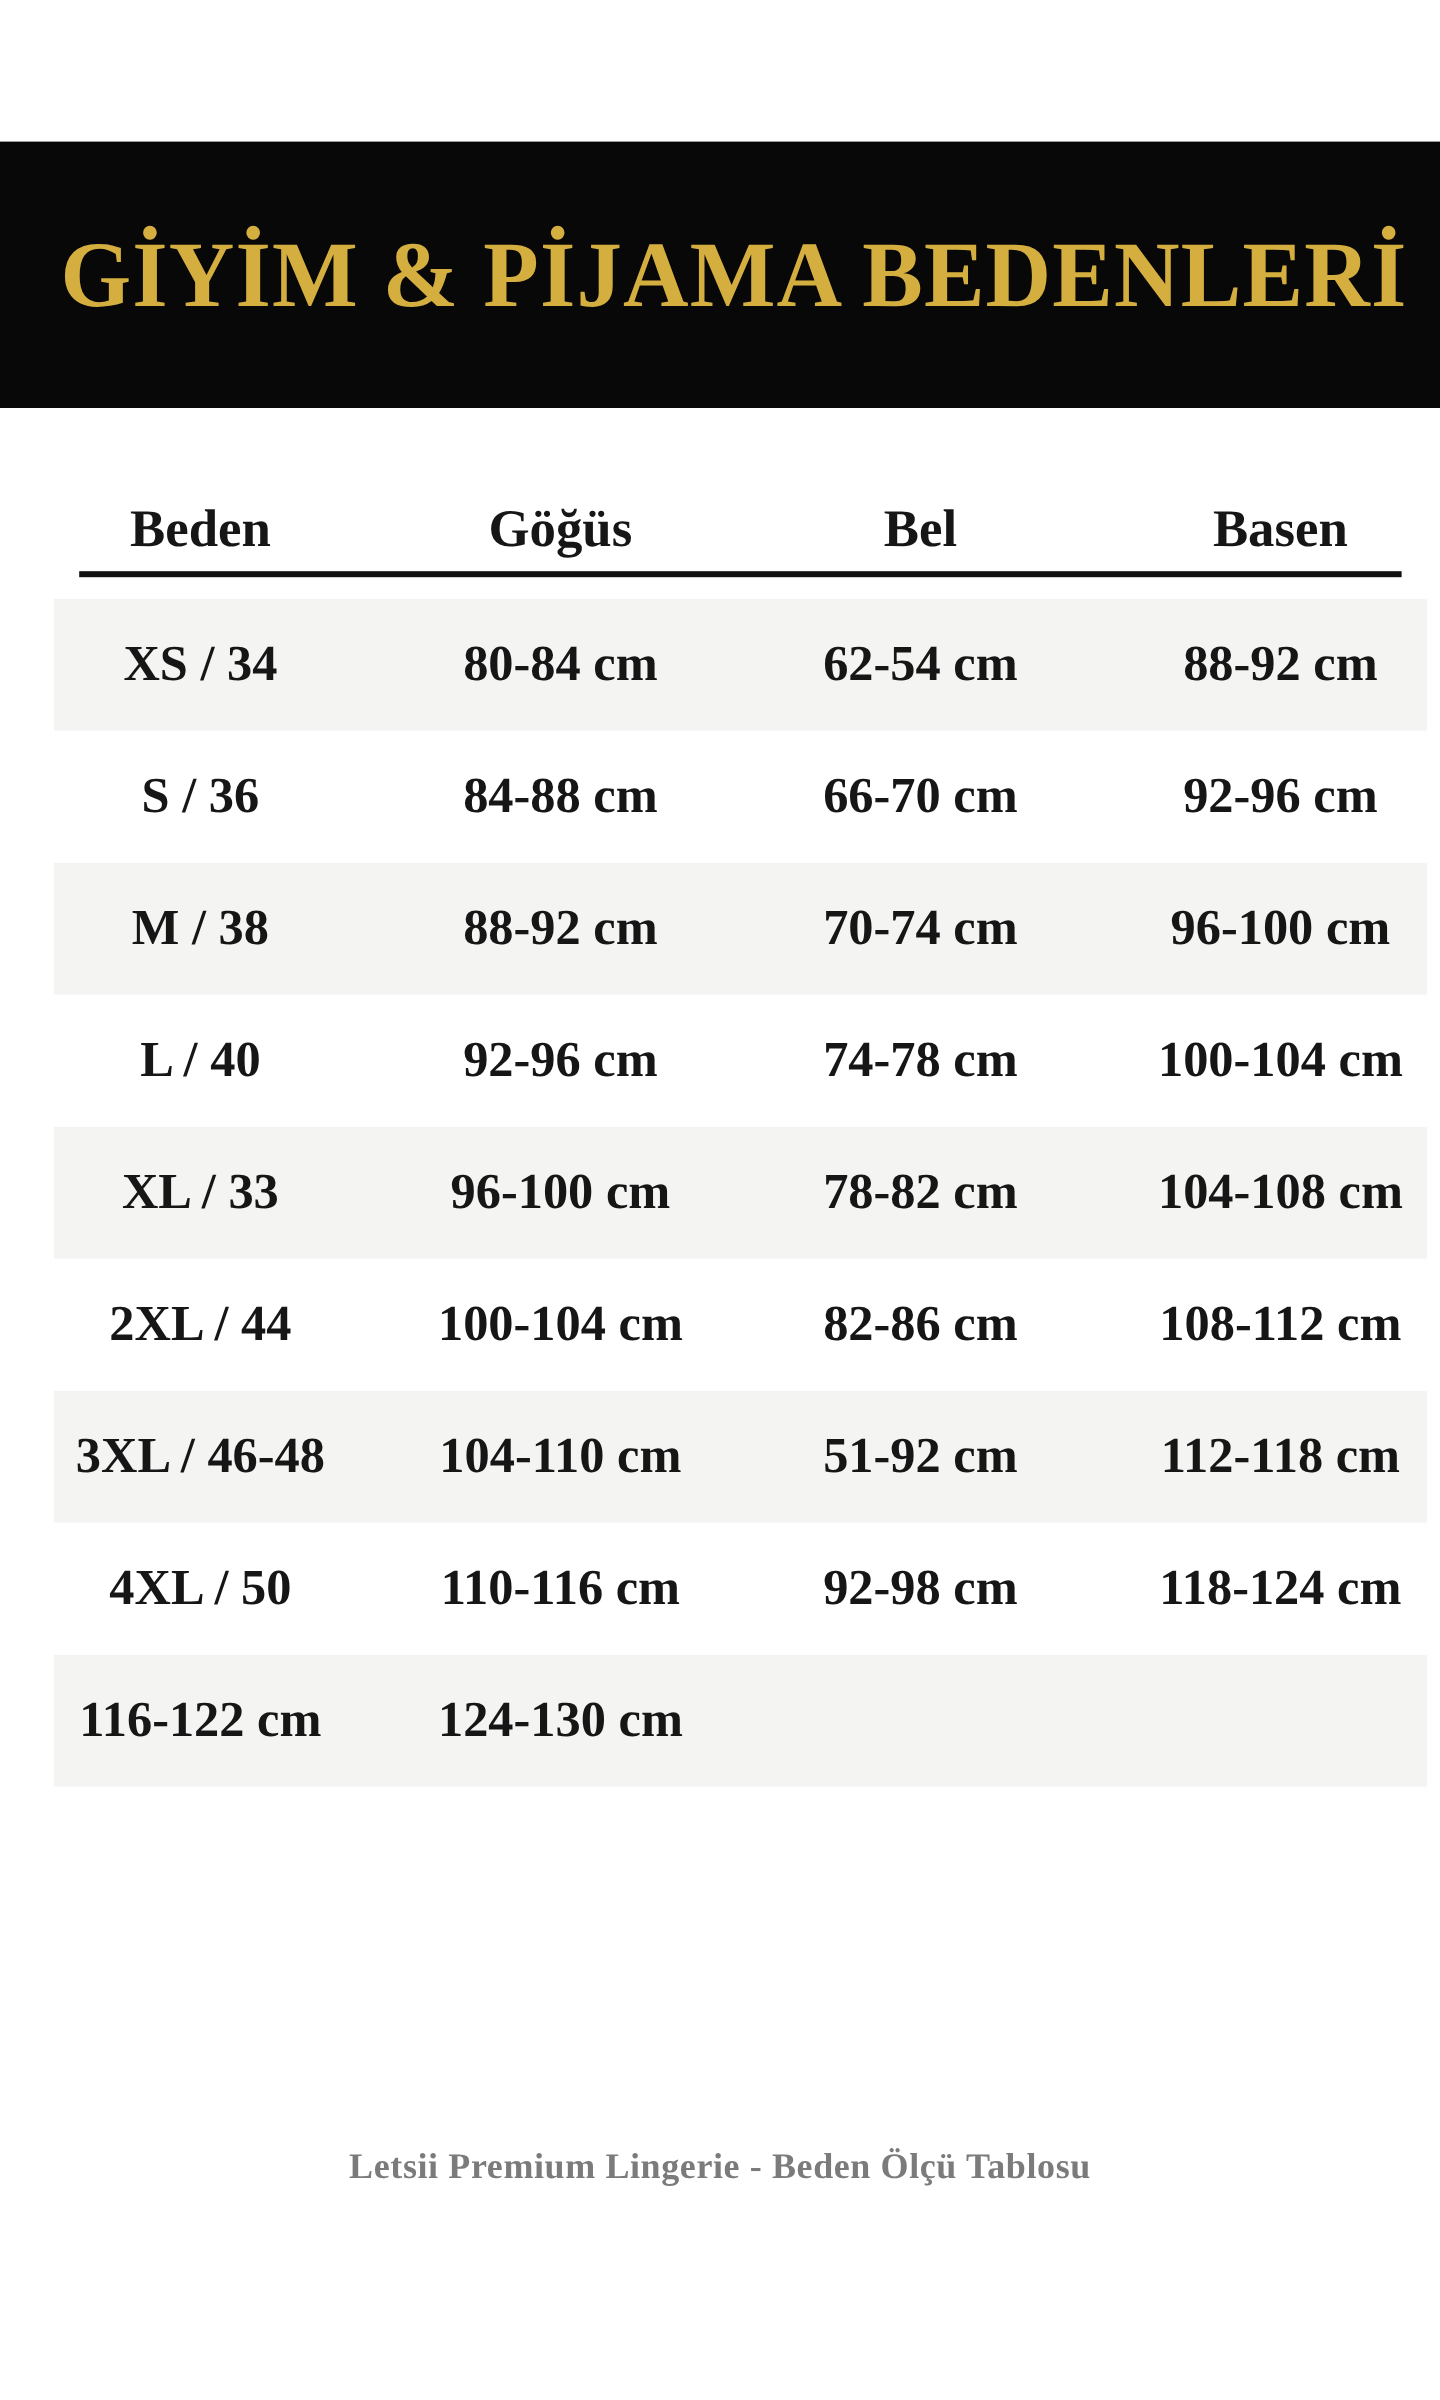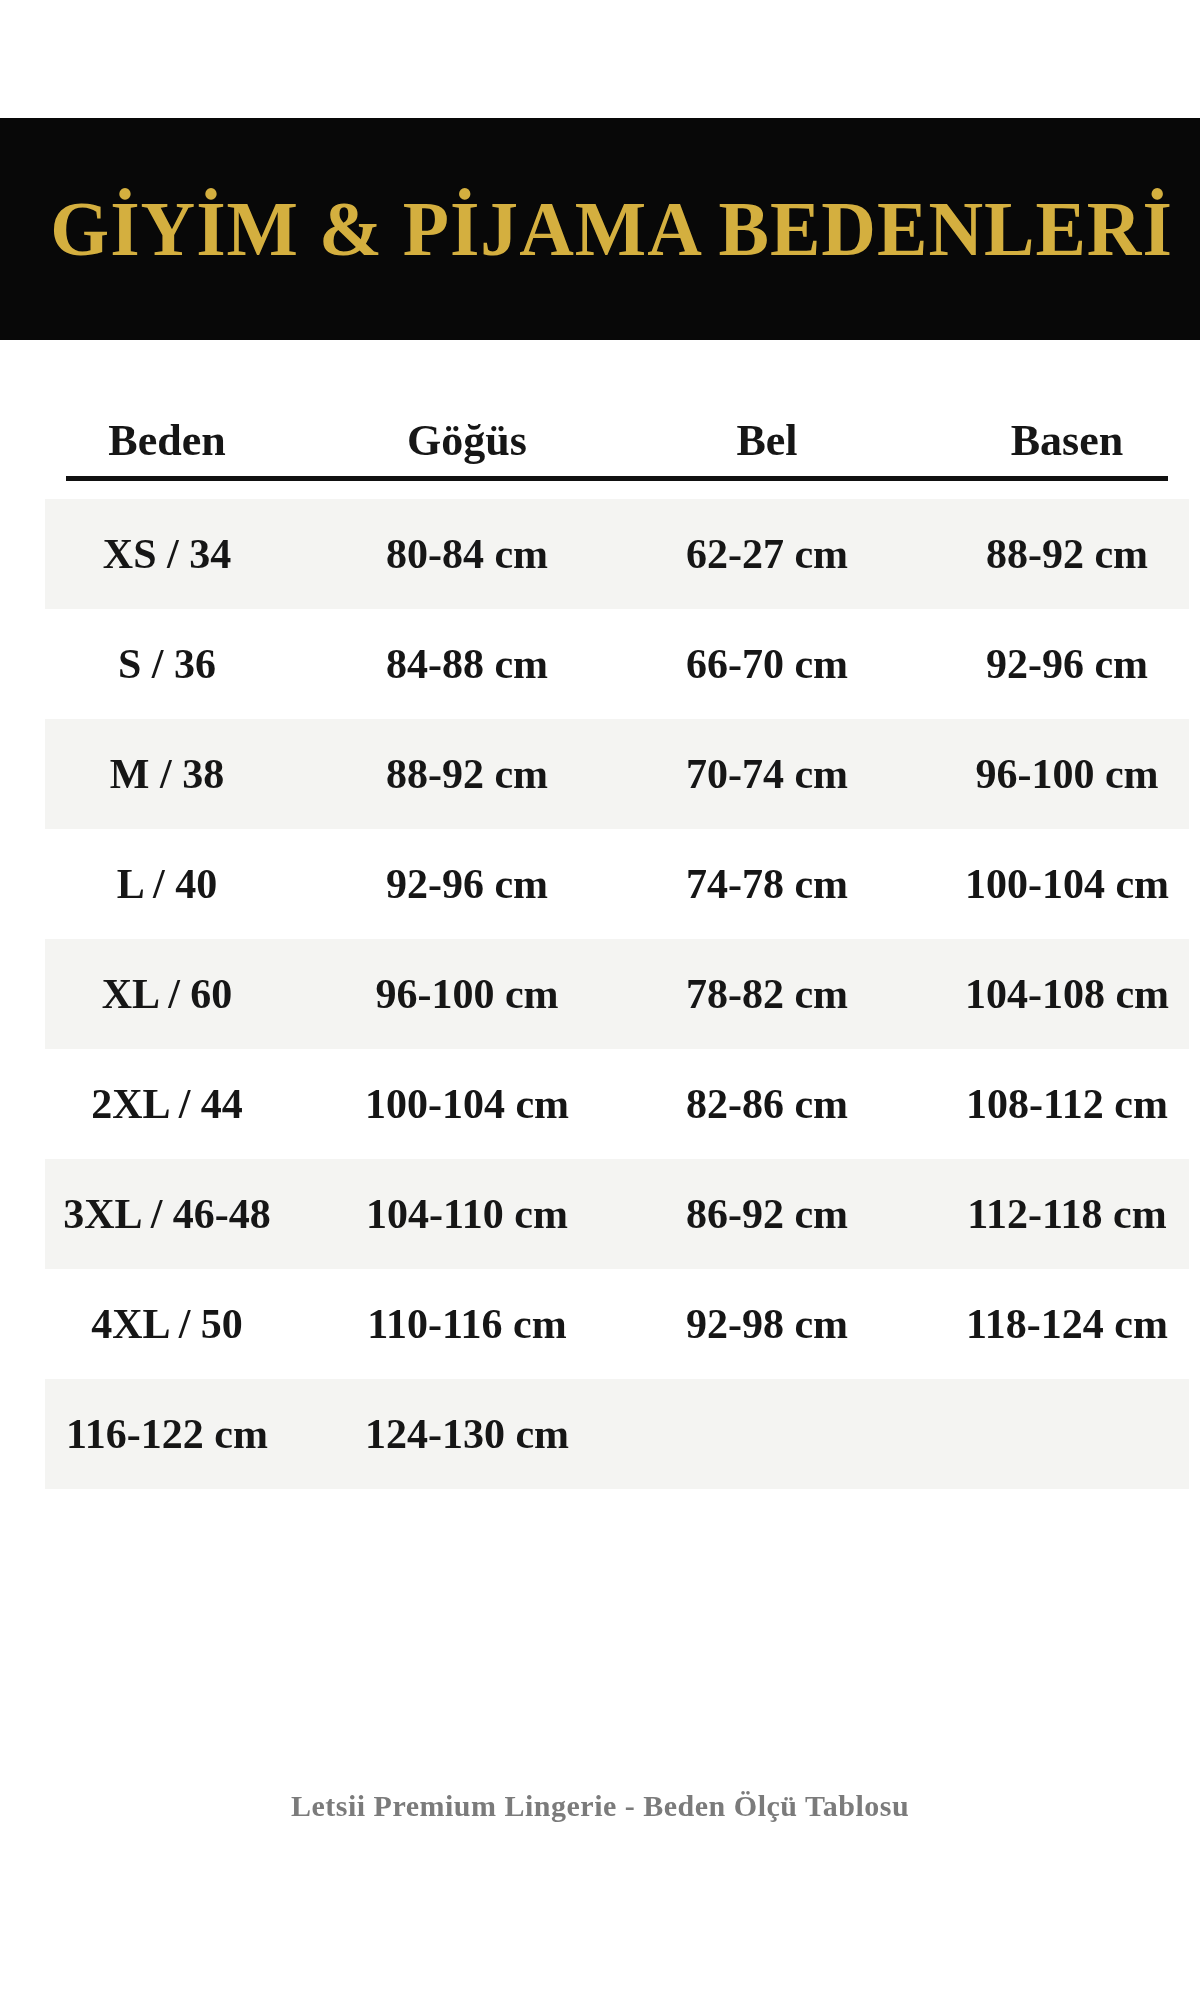--- a/index.html
+++ b/index.html
@@ -91,21 +91,21 @@
     <div class="cell">Beden</div>
     <div class="cell">Göğüs</div>
     <div class="cell">Bel</div>
     <div class="cell">Basen</div>
   </div>
   <div class="rule"></div>
   <div class="tbody" id="tbody">
       <div class="row striped">
         <div class="cell">XS / 34</div>
         <div class="cell">80-84 cm</div>
-        <div class="cell">62-27 cm</div>
+        <div class="cell">62-54 cm</div>
         <div class="cell">88-92 cm</div>
       </div>
       <div class="row">
         <div class="cell">S / 36</div>
         <div class="cell">84-88 cm</div>
         <div class="cell">66-70 cm</div>
         <div class="cell">92-96 cm</div>
       </div>
       <div class="row striped">
         <div class="cell">M / 38</div>
@@ -113,35 +113,35 @@
         <div class="cell">70-74 cm</div>
         <div class="cell">96-100 cm</div>
       </div>
       <div class="row">
         <div class="cell">L / 40</div>
         <div class="cell">92-96 cm</div>
         <div class="cell">74-78 cm</div>
         <div class="cell">100-104 cm</div>
       </div>
       <div class="row striped">
-        <div class="cell">XL / 60</div>
+        <div class="cell">XL / 33</div>
         <div class="cell">96-100 cm</div>
         <div class="cell">78-82 cm</div>
         <div class="cell">104-108 cm</div>
       </div>
       <div class="row">
         <div class="cell">2XL / 44</div>
         <div class="cell">100-104 cm</div>
         <div class="cell">82-86 cm</div>
         <div class="cell">108-112 cm</div>
       </div>
       <div class="row striped">
         <div class="cell">3XL / 46-48</div>
         <div class="cell">104-110 cm</div>
-        <div class="cell">86-92 cm</div>
+        <div class="cell">51-92 cm</div>
         <div class="cell">112-118 cm</div>
       </div>
       <div class="row">
         <div class="cell">4XL / 50</div>
         <div class="cell">110-116 cm</div>
         <div class="cell">92-98 cm</div>
         <div class="cell">118-124 cm</div>
       </div>
       <div class="row striped">
         <div class="cell">116-122 cm</div>

